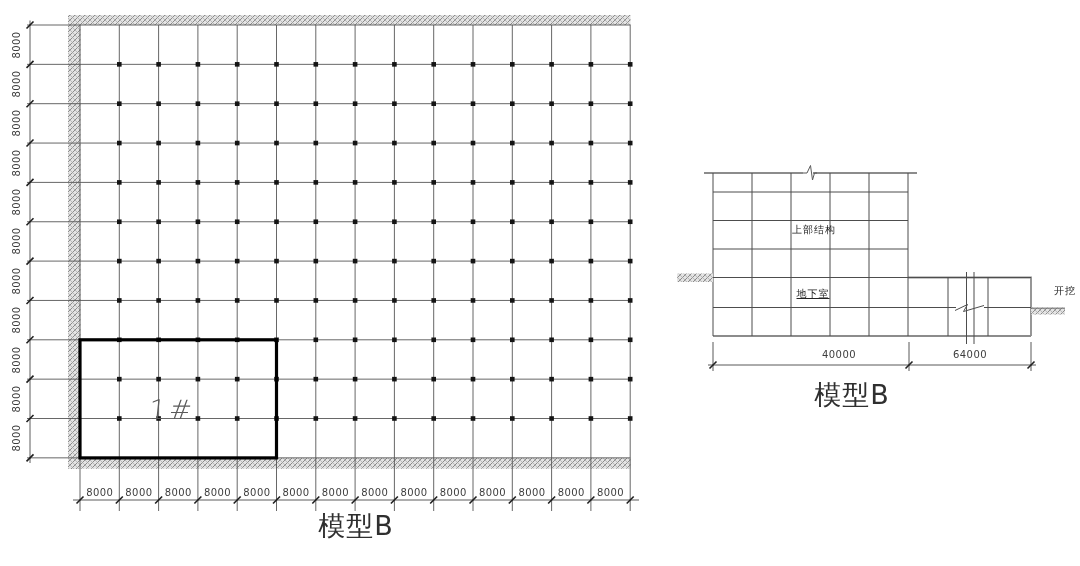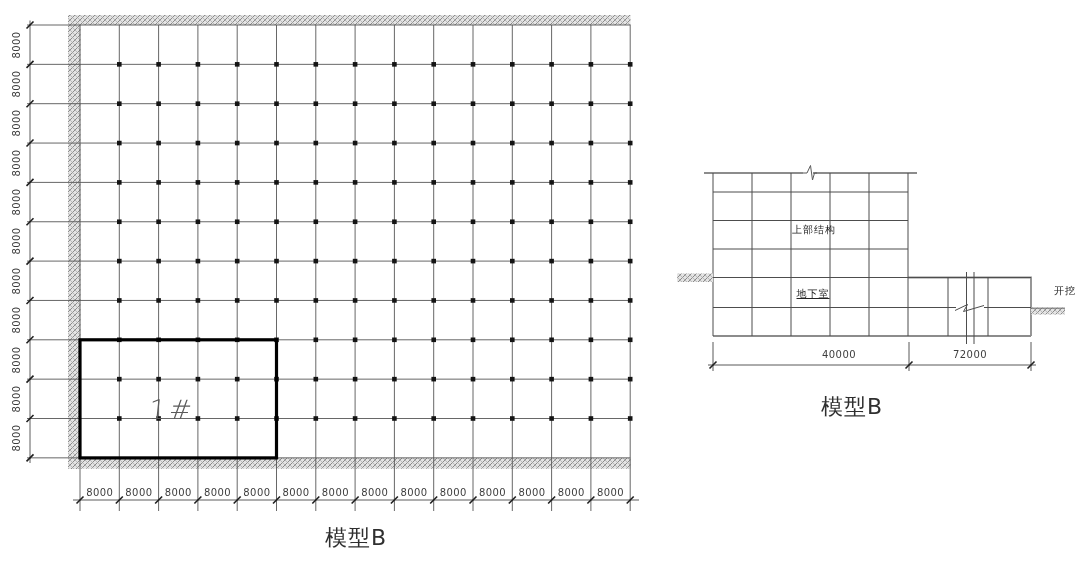--- a/index.html
+++ b/index.html
@@ -12,22 +12,22 @@
   .lbl { position:absolute; color:#383838; white-space:nowrap; }
   .dim-lbl {
     font-size:10px; letter-spacing:0.4px; color:#3d3d3d;
     transform:translate(-50%,-50%);
   }
   .dim-lbl-v {
     font-size:10px; letter-spacing:0.4px; color:#3d3d3d;
     transform:translate(-50%,-50%) rotate(-90deg);
   }
   .caption-lbl {
-    font-size:22px; color:#2f2f2f; letter-spacing:1px;
-    transform:translate(-50%,-50%); font-weight:400;margin-top:12px;
+    font-size:27px; color:#2f2f2f; letter-spacing:1px;
+    transform:translate(-50%,-50%); font-weight:400;
   }
   .cjk-small {
     font-size:10px; color:#222; transform:translate(-50%,-50%); letter-spacing:1px;
   }
   .block-lbl {
     font-size:27px; color:#5a5a5a; transform:translate(-50%,-50%) skewX(-6deg);
     letter-spacing:3px; font-weight:300;
   }
 </style>
 </head>
@@ -339,15 +339,15 @@
       <span class="lbl dim-lbl" style="left:610.5px; top:492px;">8000</span>
     </div>
 
   <span class="lbl block-lbl" style="left:172px; top:409px;">1#</span>
   <span class="lbl caption-lbl" style="left:356px; top:526px;">模型B</span>
 
   <span class="lbl cjk-small" style="left:814px; top:230px;">上部结构</span>
   <span class="lbl cjk-small" style="left:813px; top:294px;text-decoration:underline;">地下室</span>
   <span class="lbl cjk-small" style="left:1045px; top:291px;margin-left:20px;">开挖</span>
   <span class="lbl dim-lbl" style="left:811px; top:354px;margin-left:28px;">40000</span>
-  <span class="lbl dim-lbl" style="left:970px; top:354px;">72000</span>
+  <span class="lbl dim-lbl" style="left:970px; top:354px;">64000</span>
   <span class="lbl caption-lbl" style="left:852px; top:395px;">模型B</span>
 </div>
 
 </body></html>

